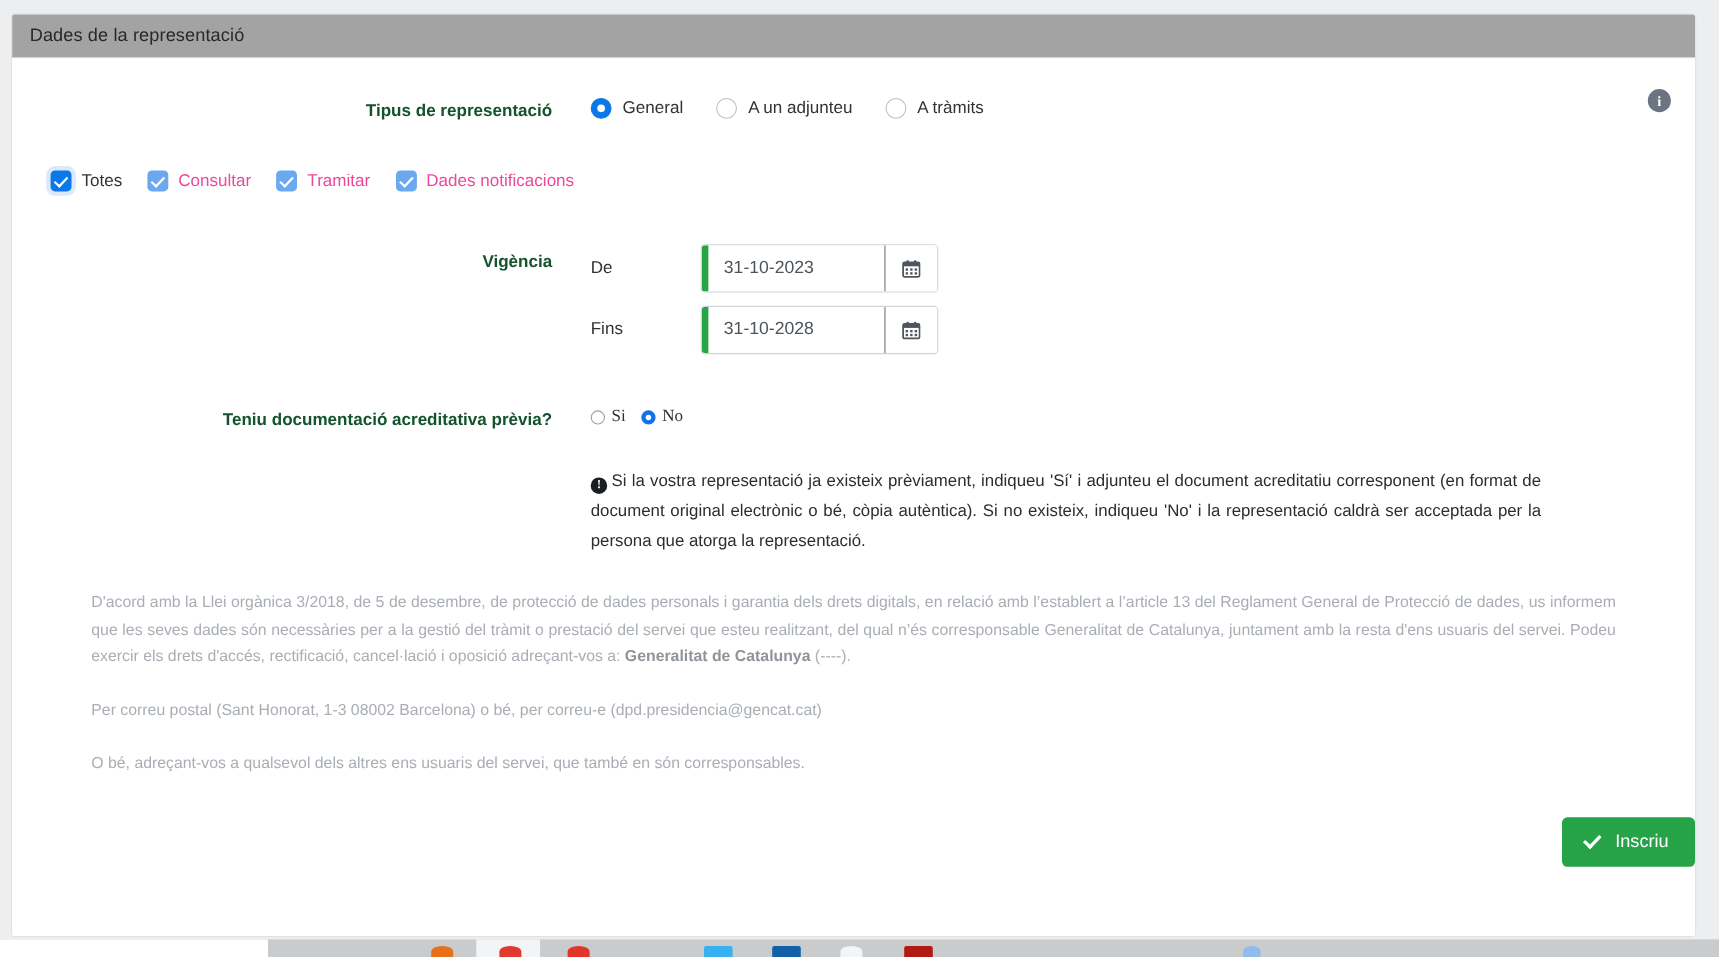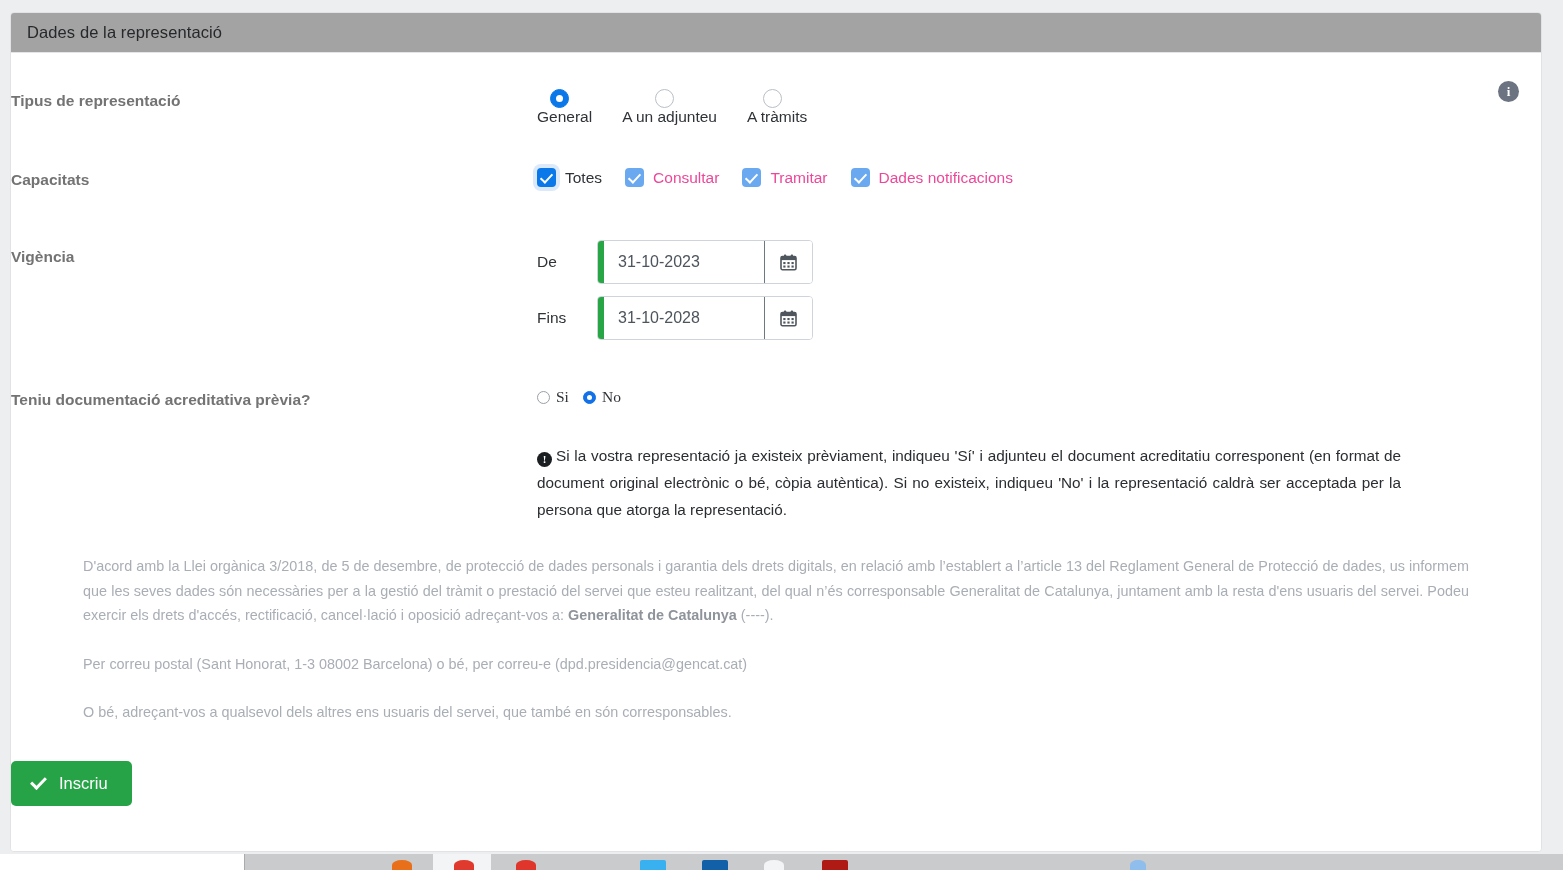--- a/index.html
+++ b/index.html
@@ -56,24 +56,25 @@
   }
 
   
   .form-rows { padding-top: 36px; }
   .row {
     display: flex;
     align-items: flex-start;
   }
   .row-label {
     width: 491px;
+    text-align: right;
     padding-right: 0;
     font-weight: bold;
     font-size: 15.5px;
-    color: #737373;
+    color: #14532d;
     flex: 0 0 491px;
   }
   .row-control {
     margin-left: 35px;
     display: flex;
     align-items: center;
   }
 
   #row-tipus { margin-top: 0; }
   #row-tipus .row-label { line-height: 24px; }
@@ -82,21 +83,20 @@
   #row-vigencia  { margin-top: 48px; }
   #row-vigencia .row-label { line-height: 24px; padding-top: 5px;}
   #row-teniu     { margin-top: 48px; }
   #row-teniu .row-label { line-height: 24px; }
 
   
   .radio-opt {
     display: flex; align-items: center;
     margin-right: 30px;
     cursor: pointer;
-    flex-direction: column;
   }
   .radio-opt:last-child { margin-right: 0; }
   .rad {
     width: 19px; height: 19px;
     border-radius: 50%;
     border: 1.6px solid #b9bfc7;
     background: #fff;
     flex: 0 0 19px;
     position: relative;
     margin-right: 10px;
@@ -147,20 +147,21 @@
     transform: rotate(43deg);
   }
   .check-label { font-size: 15.5px; color: #2f3337; white-space: nowrap; }
   .check-label.dim { color: #ec4899; }
 
   
   .date-block { display: flex; flex-direction: column; }
   .date-line {
     display: flex; align-items: center;
     margin-bottom: 12px;
+    gap: 40px;
   }
   .date-line:last-child { margin-bottom: 0; }
   .date-prefix {
     width: 60px;
     font-size: 15.5px;
     color: #2f3337;
   }
   .date-group {
     display: flex;
     height: 44px;
@@ -260,21 +261,21 @@
     line-height: 24.5px;
     color: #a9aeb5;
     text-align: justify;
   }
   #legal p:last-child { margin-bottom: 0; }
   #legal b { font-weight: bold; color: #8f949b; }
 
   
   #submit-row {
     margin-top: 36px;
-    display: flex; justify-content: flex-start;
+    display: flex; justify-content: flex-end;
   }
   #submit-btn {
     background: #27a347;
     border: none;
     border-radius: 5px;
     color: #fff;
     font-size: 16.5px;
     font-family: "Liberation Sans", sans-serif;
     padding: 13px 24px 13px 20px;
     display: inline-flex; align-items: center;
@@ -343,21 +344,20 @@
             <span class="radio-label">A un adjunteu</span>
           </label>
           <label class="radio-opt">
             <span class="rad"></span>
             <span class="radio-label">A tràmits</span>
           </label>
         </div>
       </div>
 
       <div class="row" id="row-capacitats">
-        <div class="row-label">Capacitats</div>
         <div class="row-control">
           <label class="check-opt">
             <span class="chk ring"></span>
             <span class="check-label">Totes</span>
           </label>
           <label class="check-opt">
             <span class="chk soft"></span>
             <span class="check-label dim">Consultar</span>
           </label>
           <label class="check-opt">

